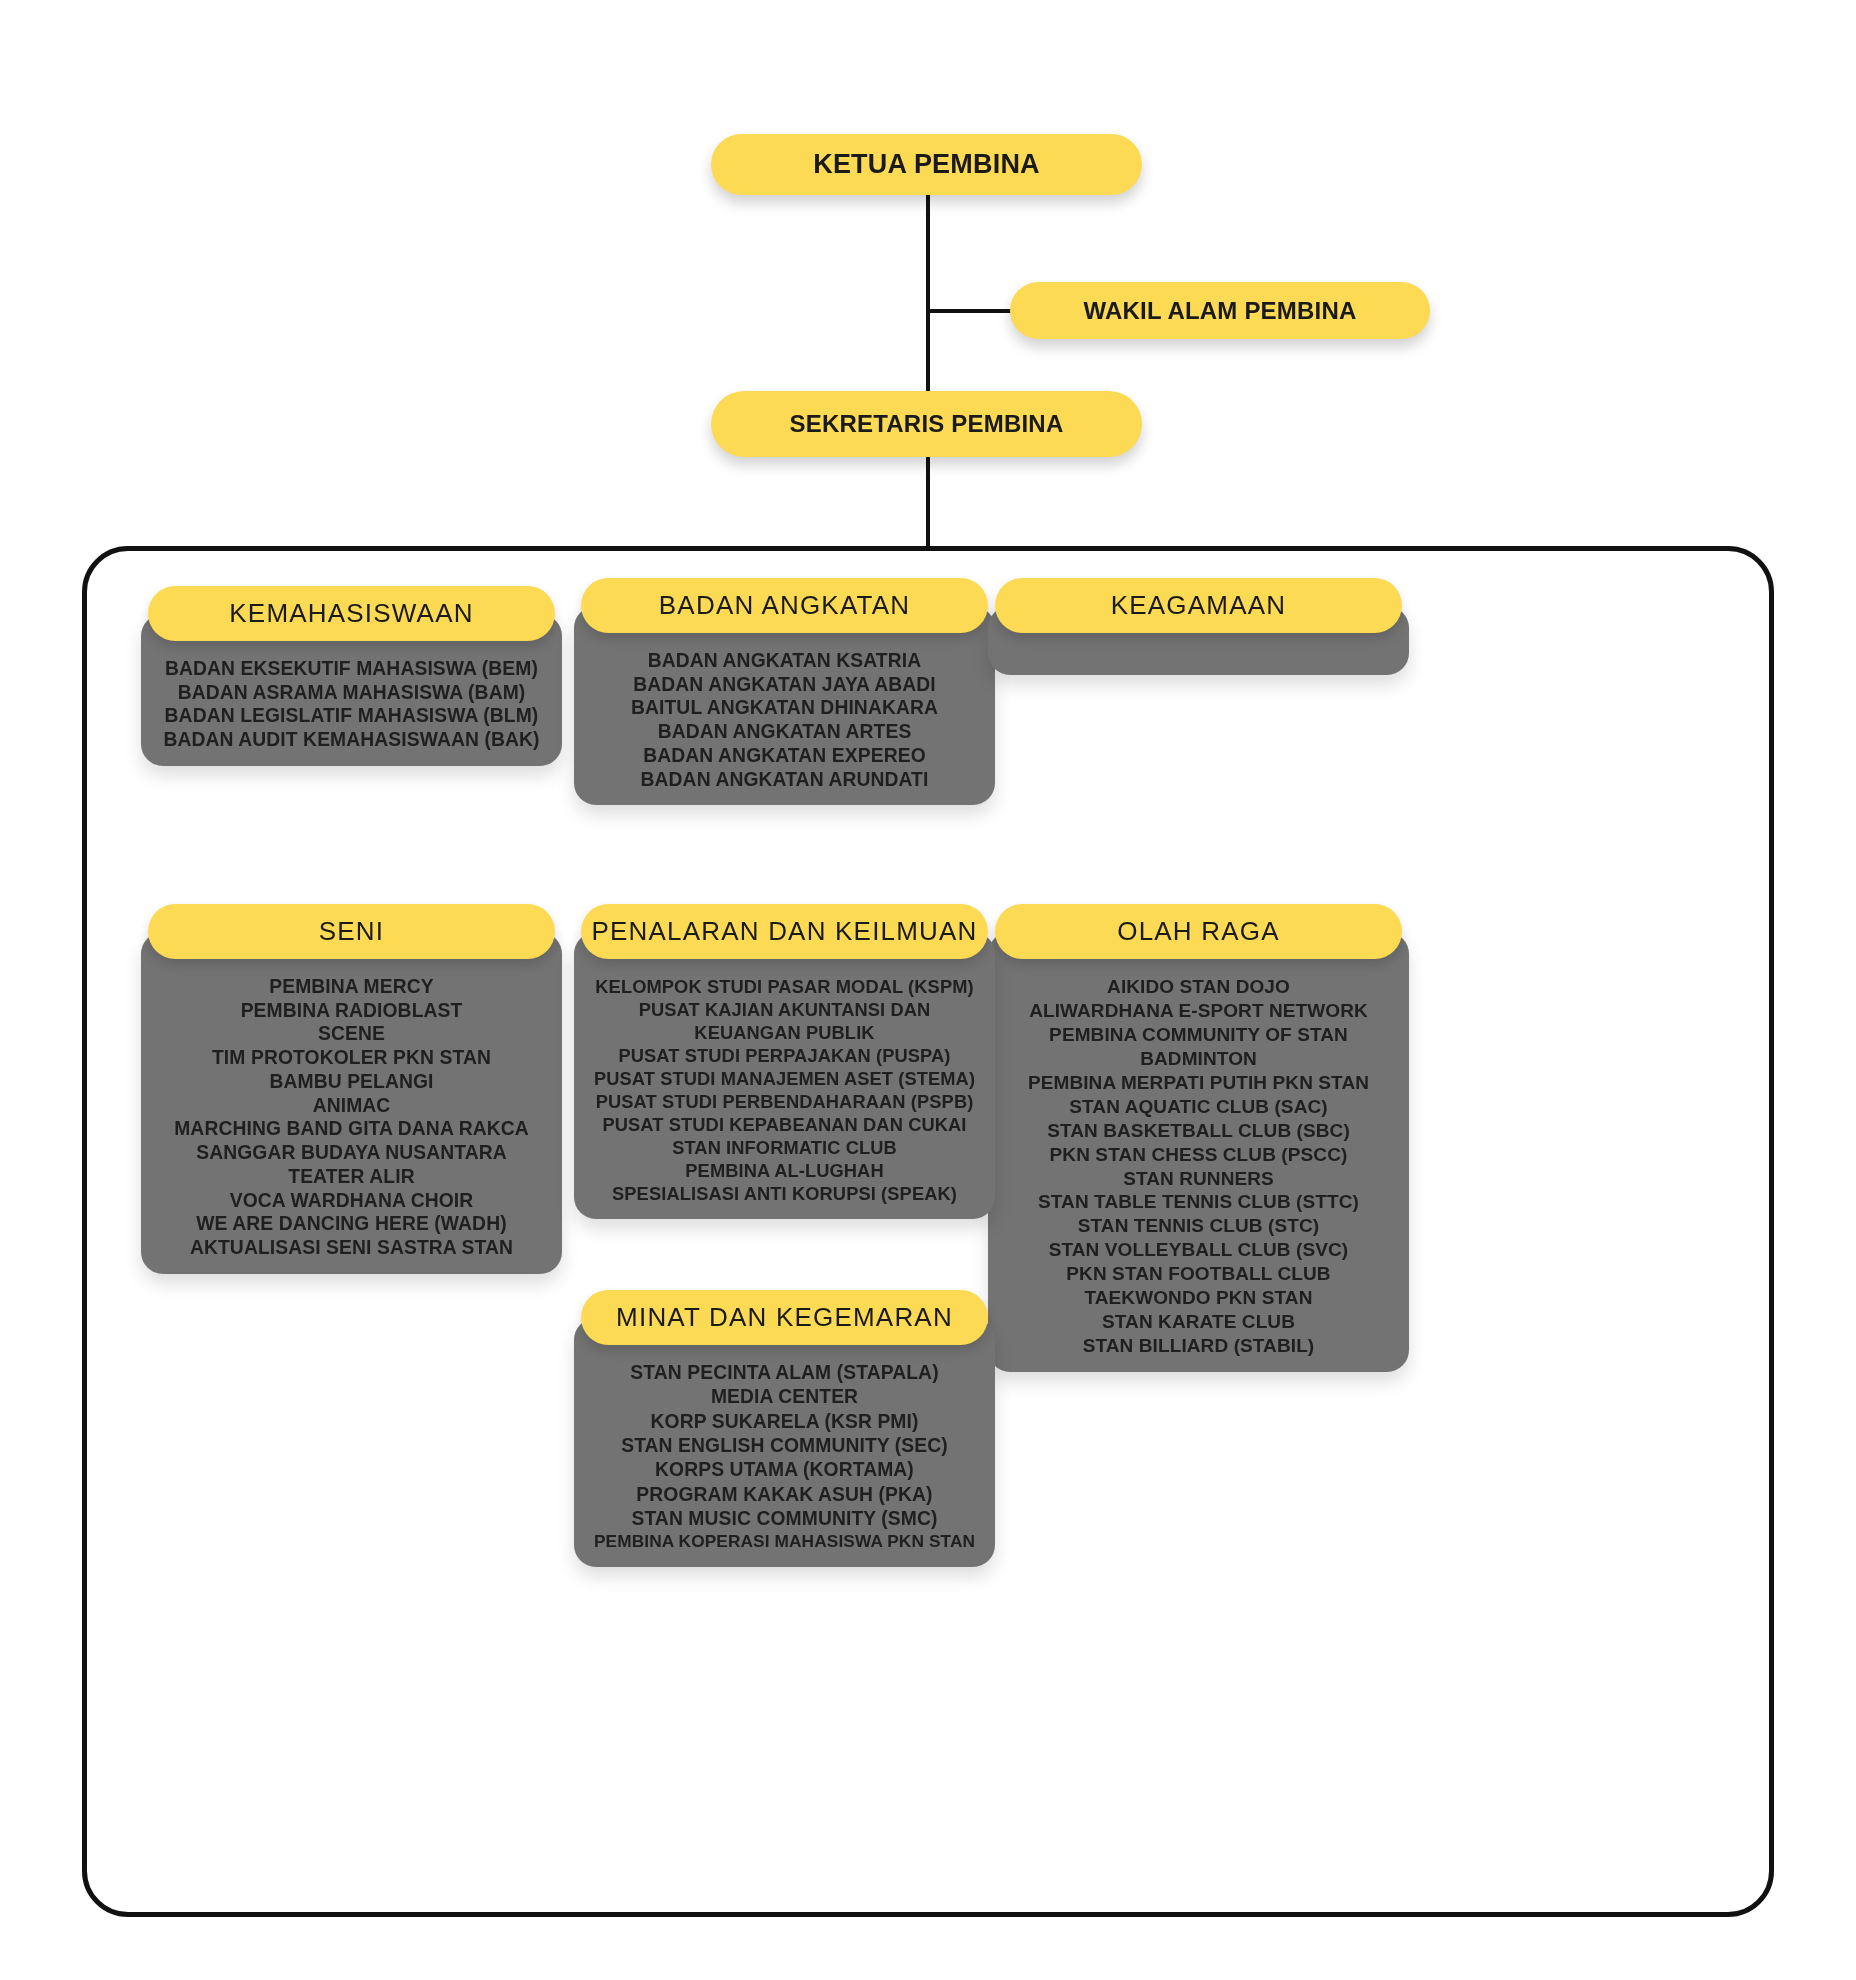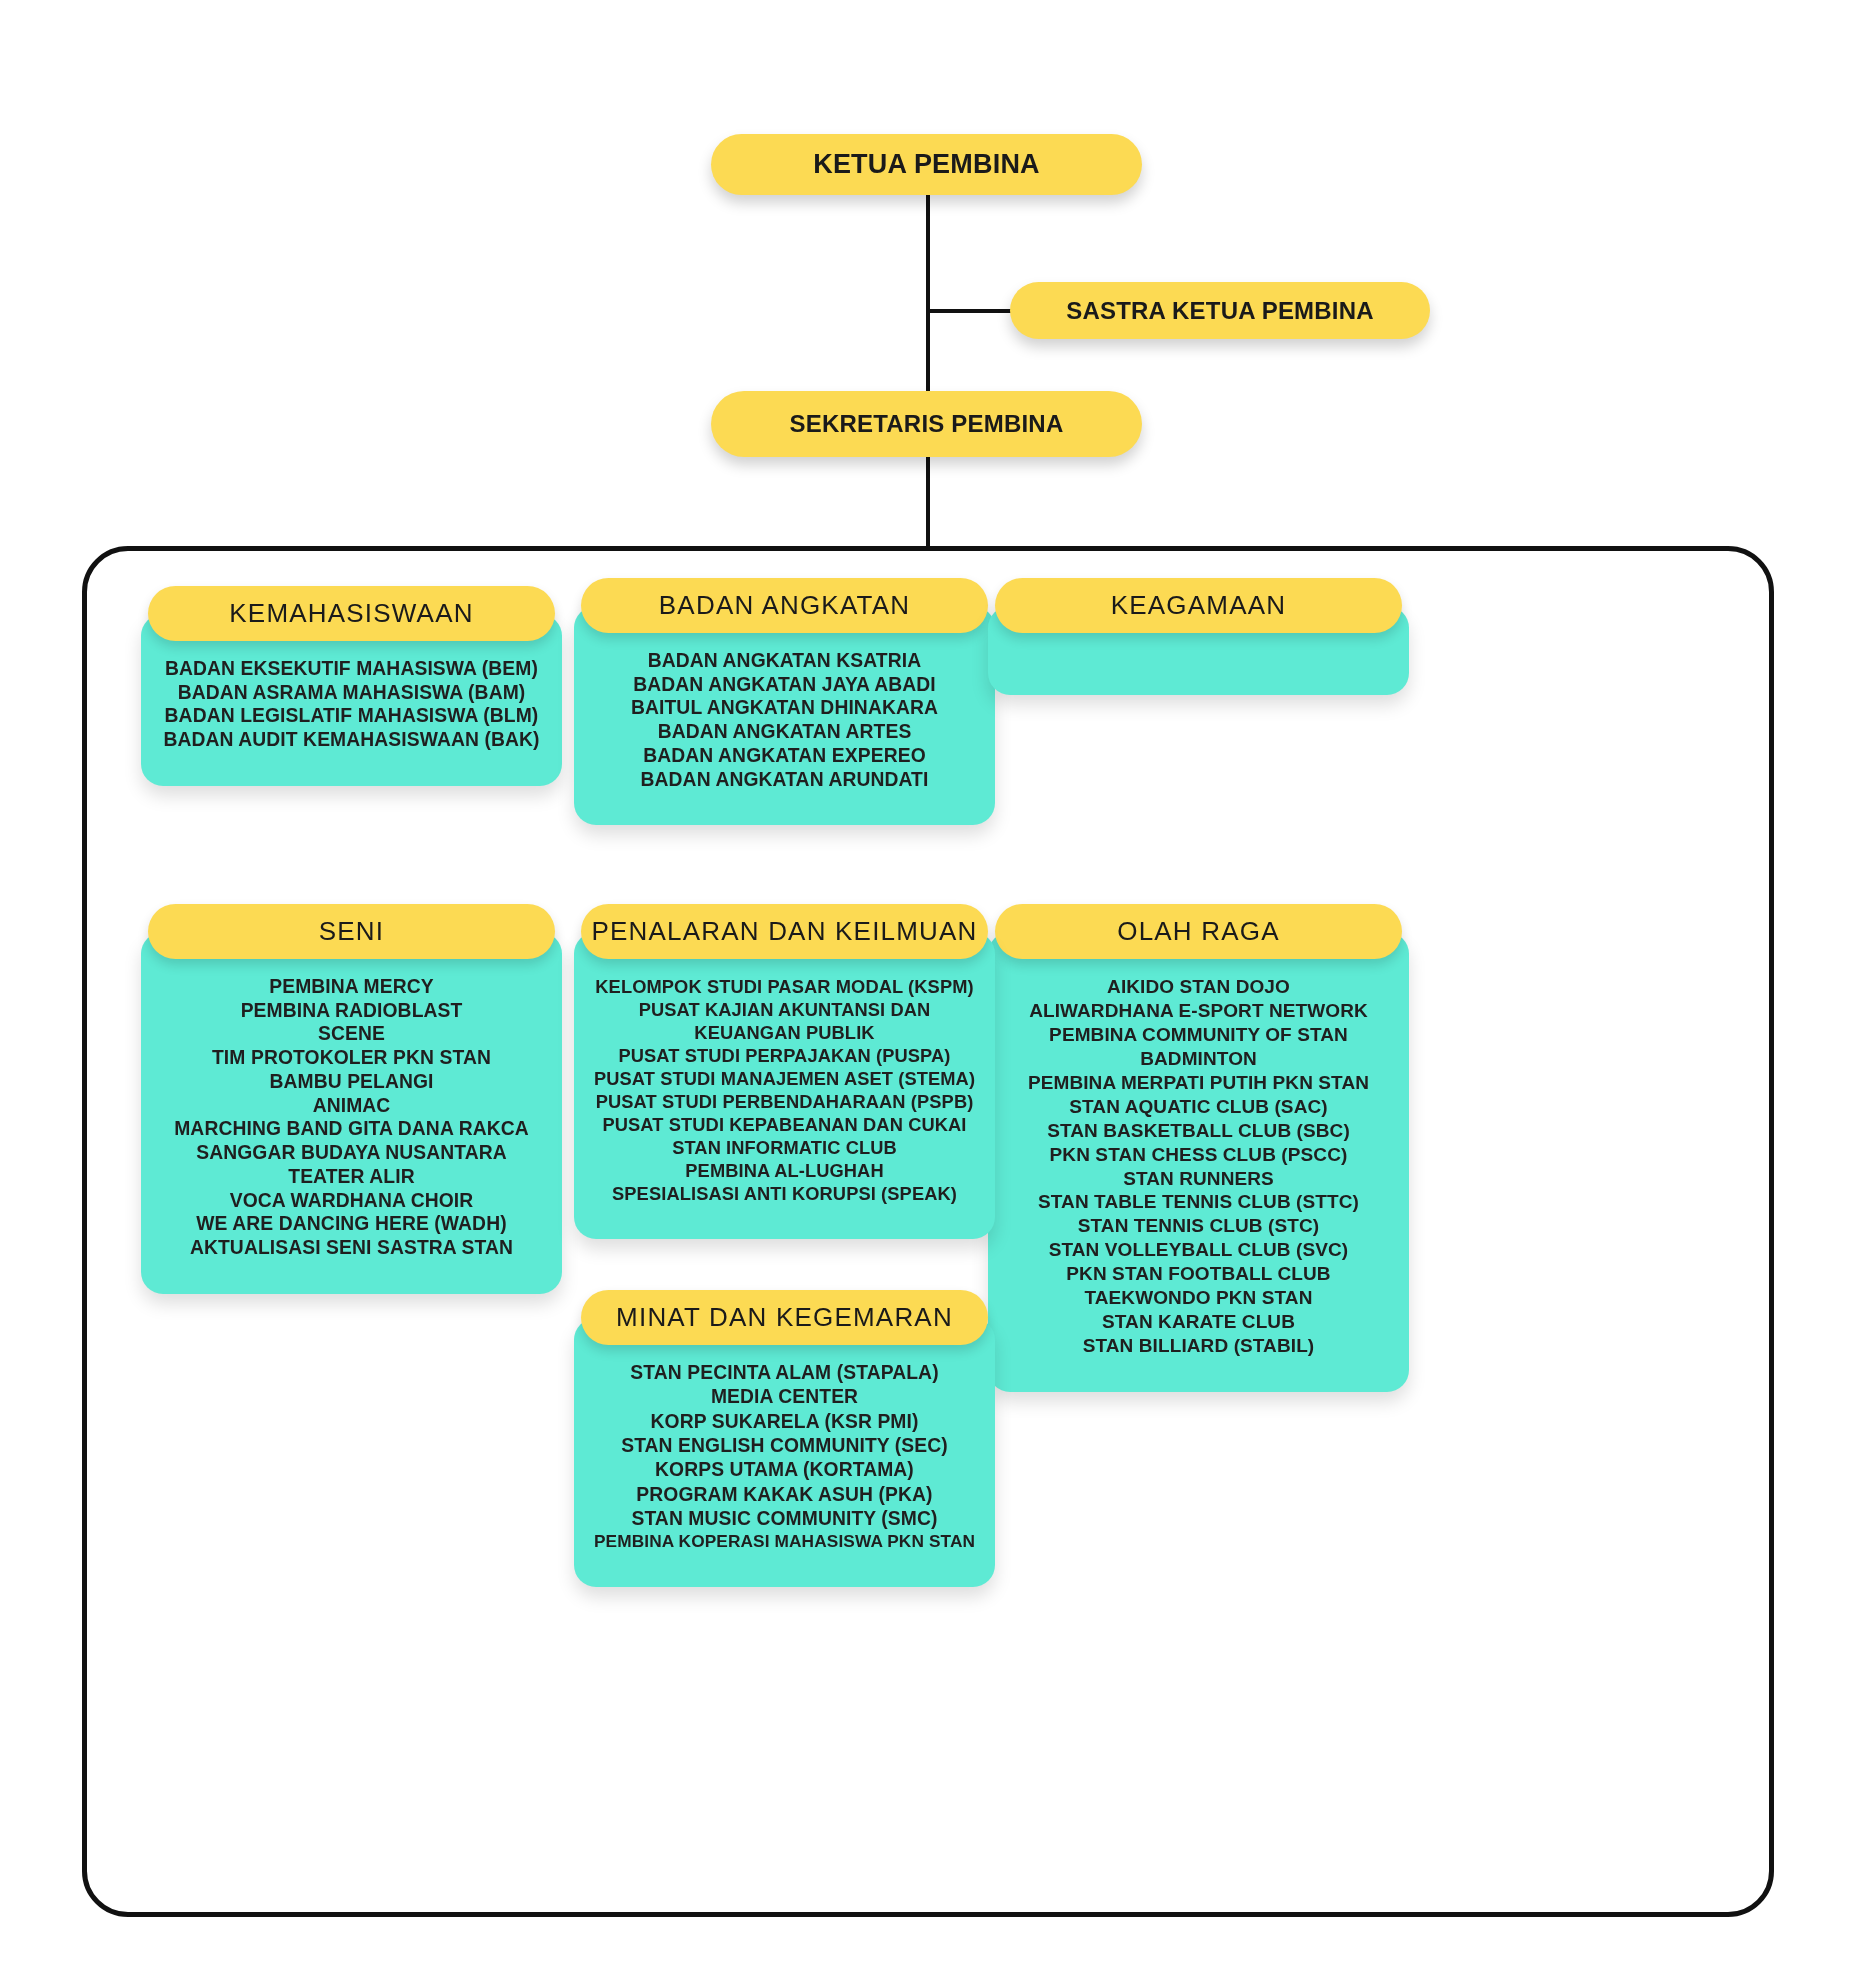--- a/index.html
+++ b/index.html
@@ -92,24 +92,24 @@
     position: absolute;
     left: 0;
     top: 0;
     width: 100%;
     height: 100%;
   }
 
   
   .card {
     position: absolute;
-    background: #5eead4;
+    background: #737373;
     border-radius: 22px;
     box-shadow: 0 10px 18px rgba(0,0,0,0.13);
-    padding-bottom: 34px;
+    padding-bottom: 14px;
   }
 
   .card-header {
     position: relative;
     top: -28px;
     margin: 0 auto;
     width: calc(100% - 14px);
     height: 55px;
     background: #FCDA53;
     border-radius: 99px;
@@ -165,21 +165,21 @@
 </head>
 <body>
 
 <div class="top-area">
 
   <div class="pill" id="pill-ketua">KETUA PEMBINA</div>
 
   <div class="vline" id="line-v-top"></div>
   <div class="hline" id="line-h-wakil"></div>
 
-  <div class="pill" id="pill-wakil">SASTRA KETUA PEMBINA</div>
+  <div class="pill" id="pill-wakil">WAKIL ALAM PEMBINA</div>
 
   <div class="pill" id="pill-sekretaris">SEKRETARIS PEMBINA</div>
 
   <div class="vline" id="line-v-bottom"></div>
 </div>
 
 <div class="org-container">
   <div class="grid" id="cards-grid">
       <div class="card" id="card-kemahasiswaan">
         <div class="card-header">KEMAHASISWAAN</div>

